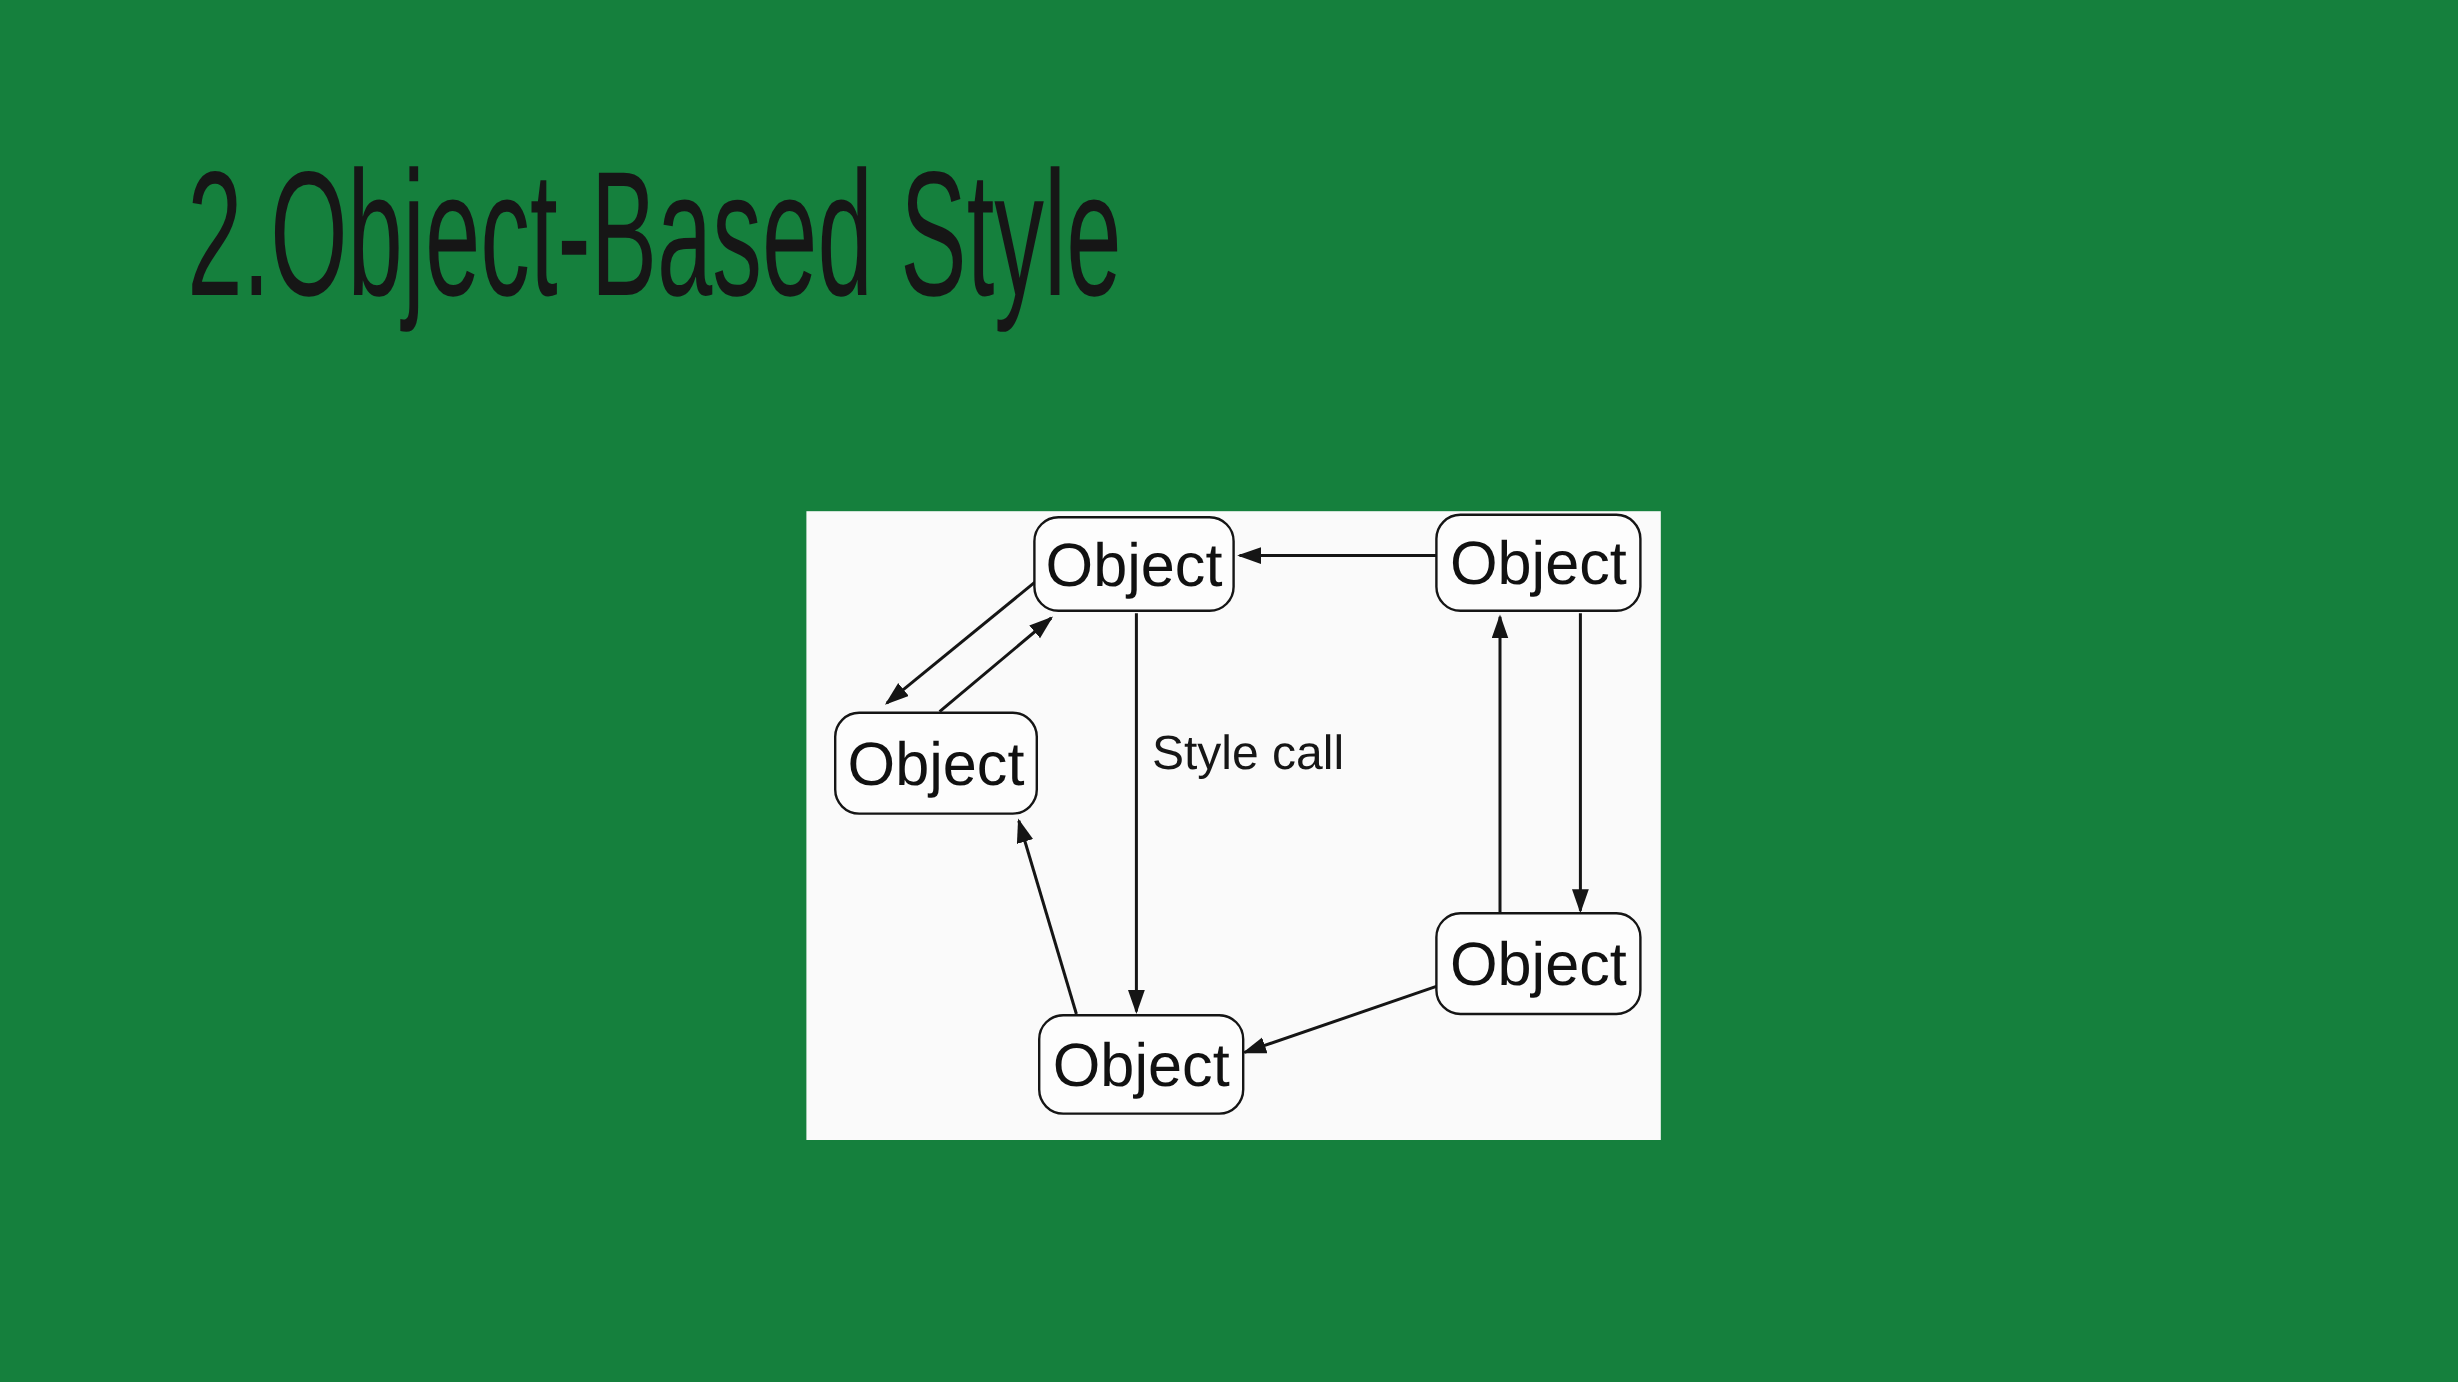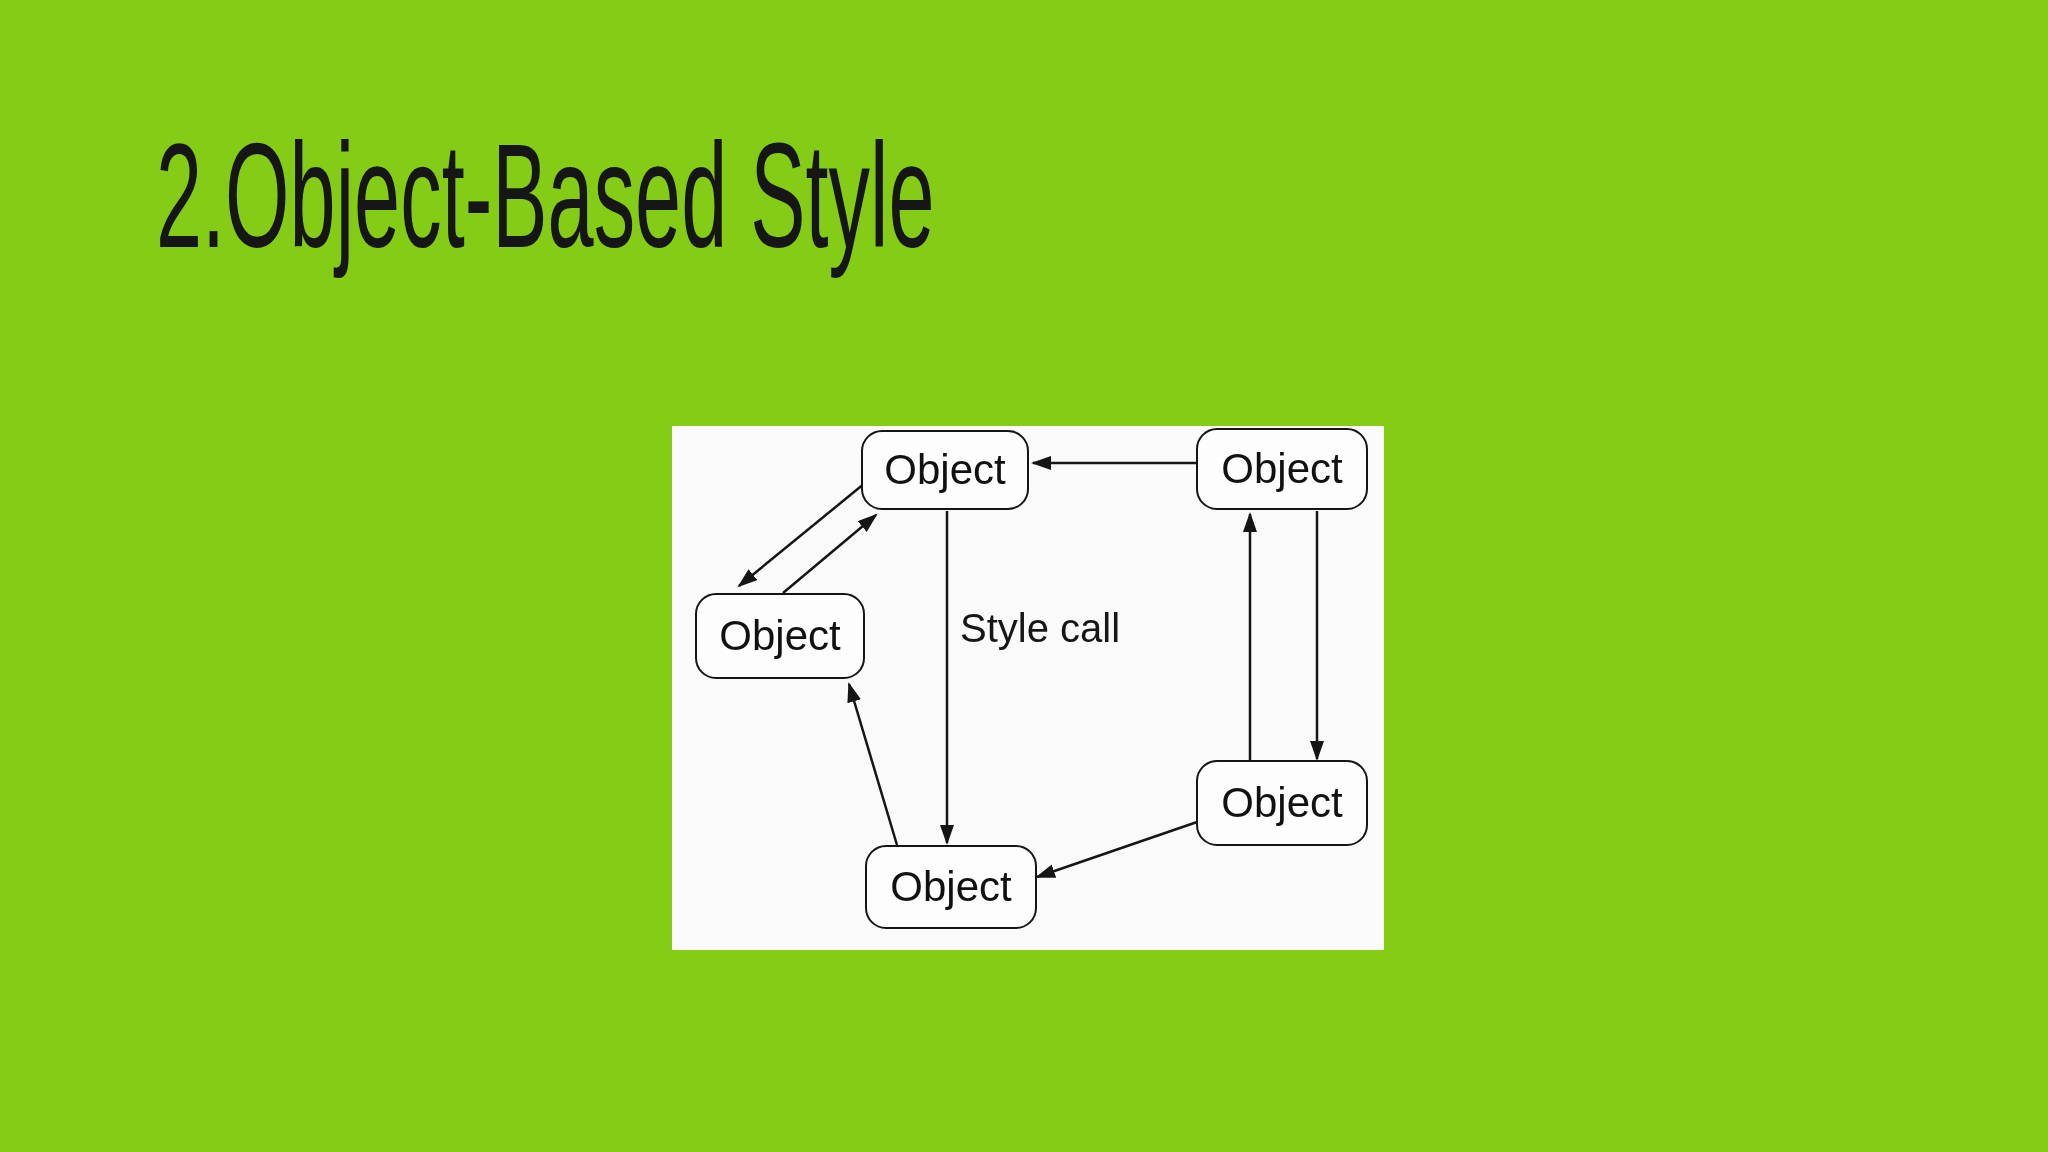--- a/index.html
+++ b/index.html
@@ -8,21 +8,21 @@
     width: 2048px;
     height: 1152px;
     background: #ffffff;
     overflow: hidden;
     font-family: "Liberation Sans", sans-serif;
   }
   .slide {
     position: relative;
     width: 2048px;
     height: 1152px;
-    background: #84cc16;
+    background: #15803d;
   }
   
   .slide-title {
     position: absolute;
     left: 156px;
     top: 118px;
     margin: 0;
     font-size: 148px;
     line-height: 1.05;
     font-weight: 300;
@@ -55,21 +55,21 @@
     position: absolute;
     box-sizing: border-box;
     background: #fdfdfd;
     border: 2.5px solid #151515;
     border-radius: 21px;
     display: flex;
     align-items: center;
     justify-content: center;
   }
   .node .node-label {
-    font-size: 42px;
+    font-size: 51px;
     color: #111111;
     line-height: 1;
   }
   .node-top-left     { left: 189px; top: 4px;   width: 168px; height: 80px; }
   .node-top-right    { left: 524px; top: 2px;   width: 172px; height: 82px; }
   .node-middle-left  { left: 23px;  top: 167px; width: 170px; height: 86px; }
   .node-bottom-center{ left: 193px; top: 419px; width: 172px; height: 84px; }
   .node-bottom-right { left: 524px; top: 334px; width: 172px; height: 86px; }
   .edge-label {
     position: absolute;

